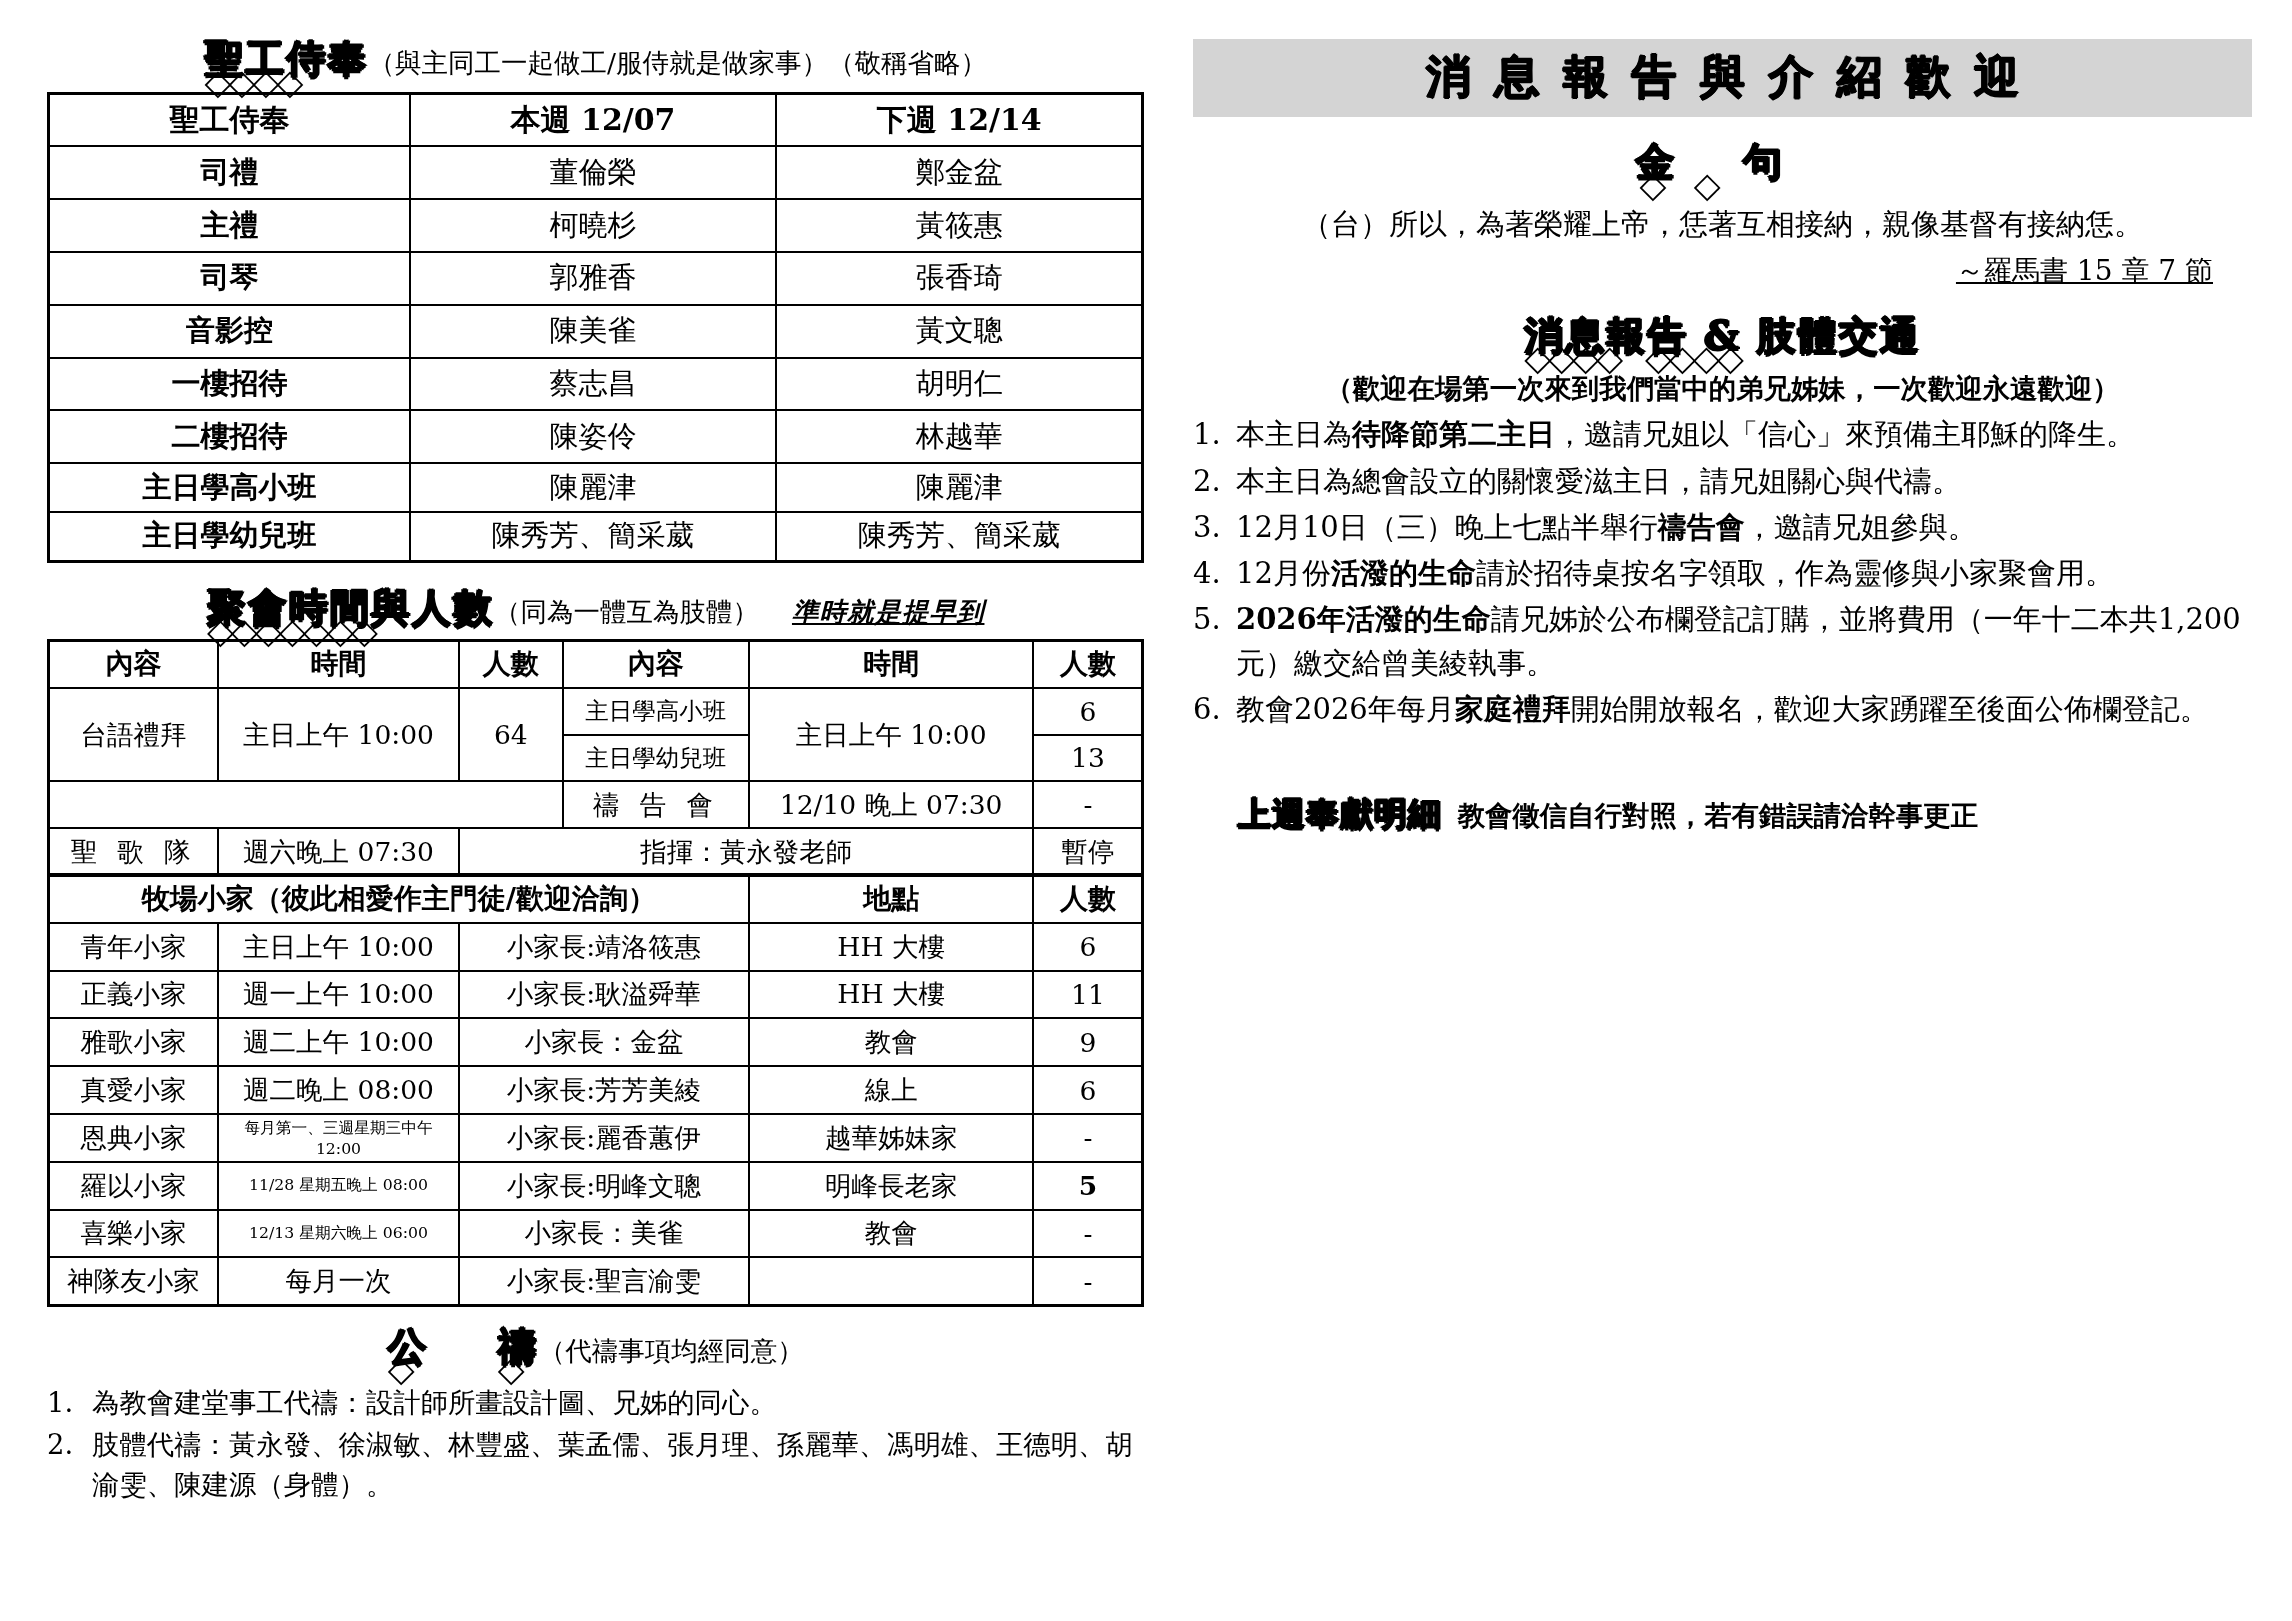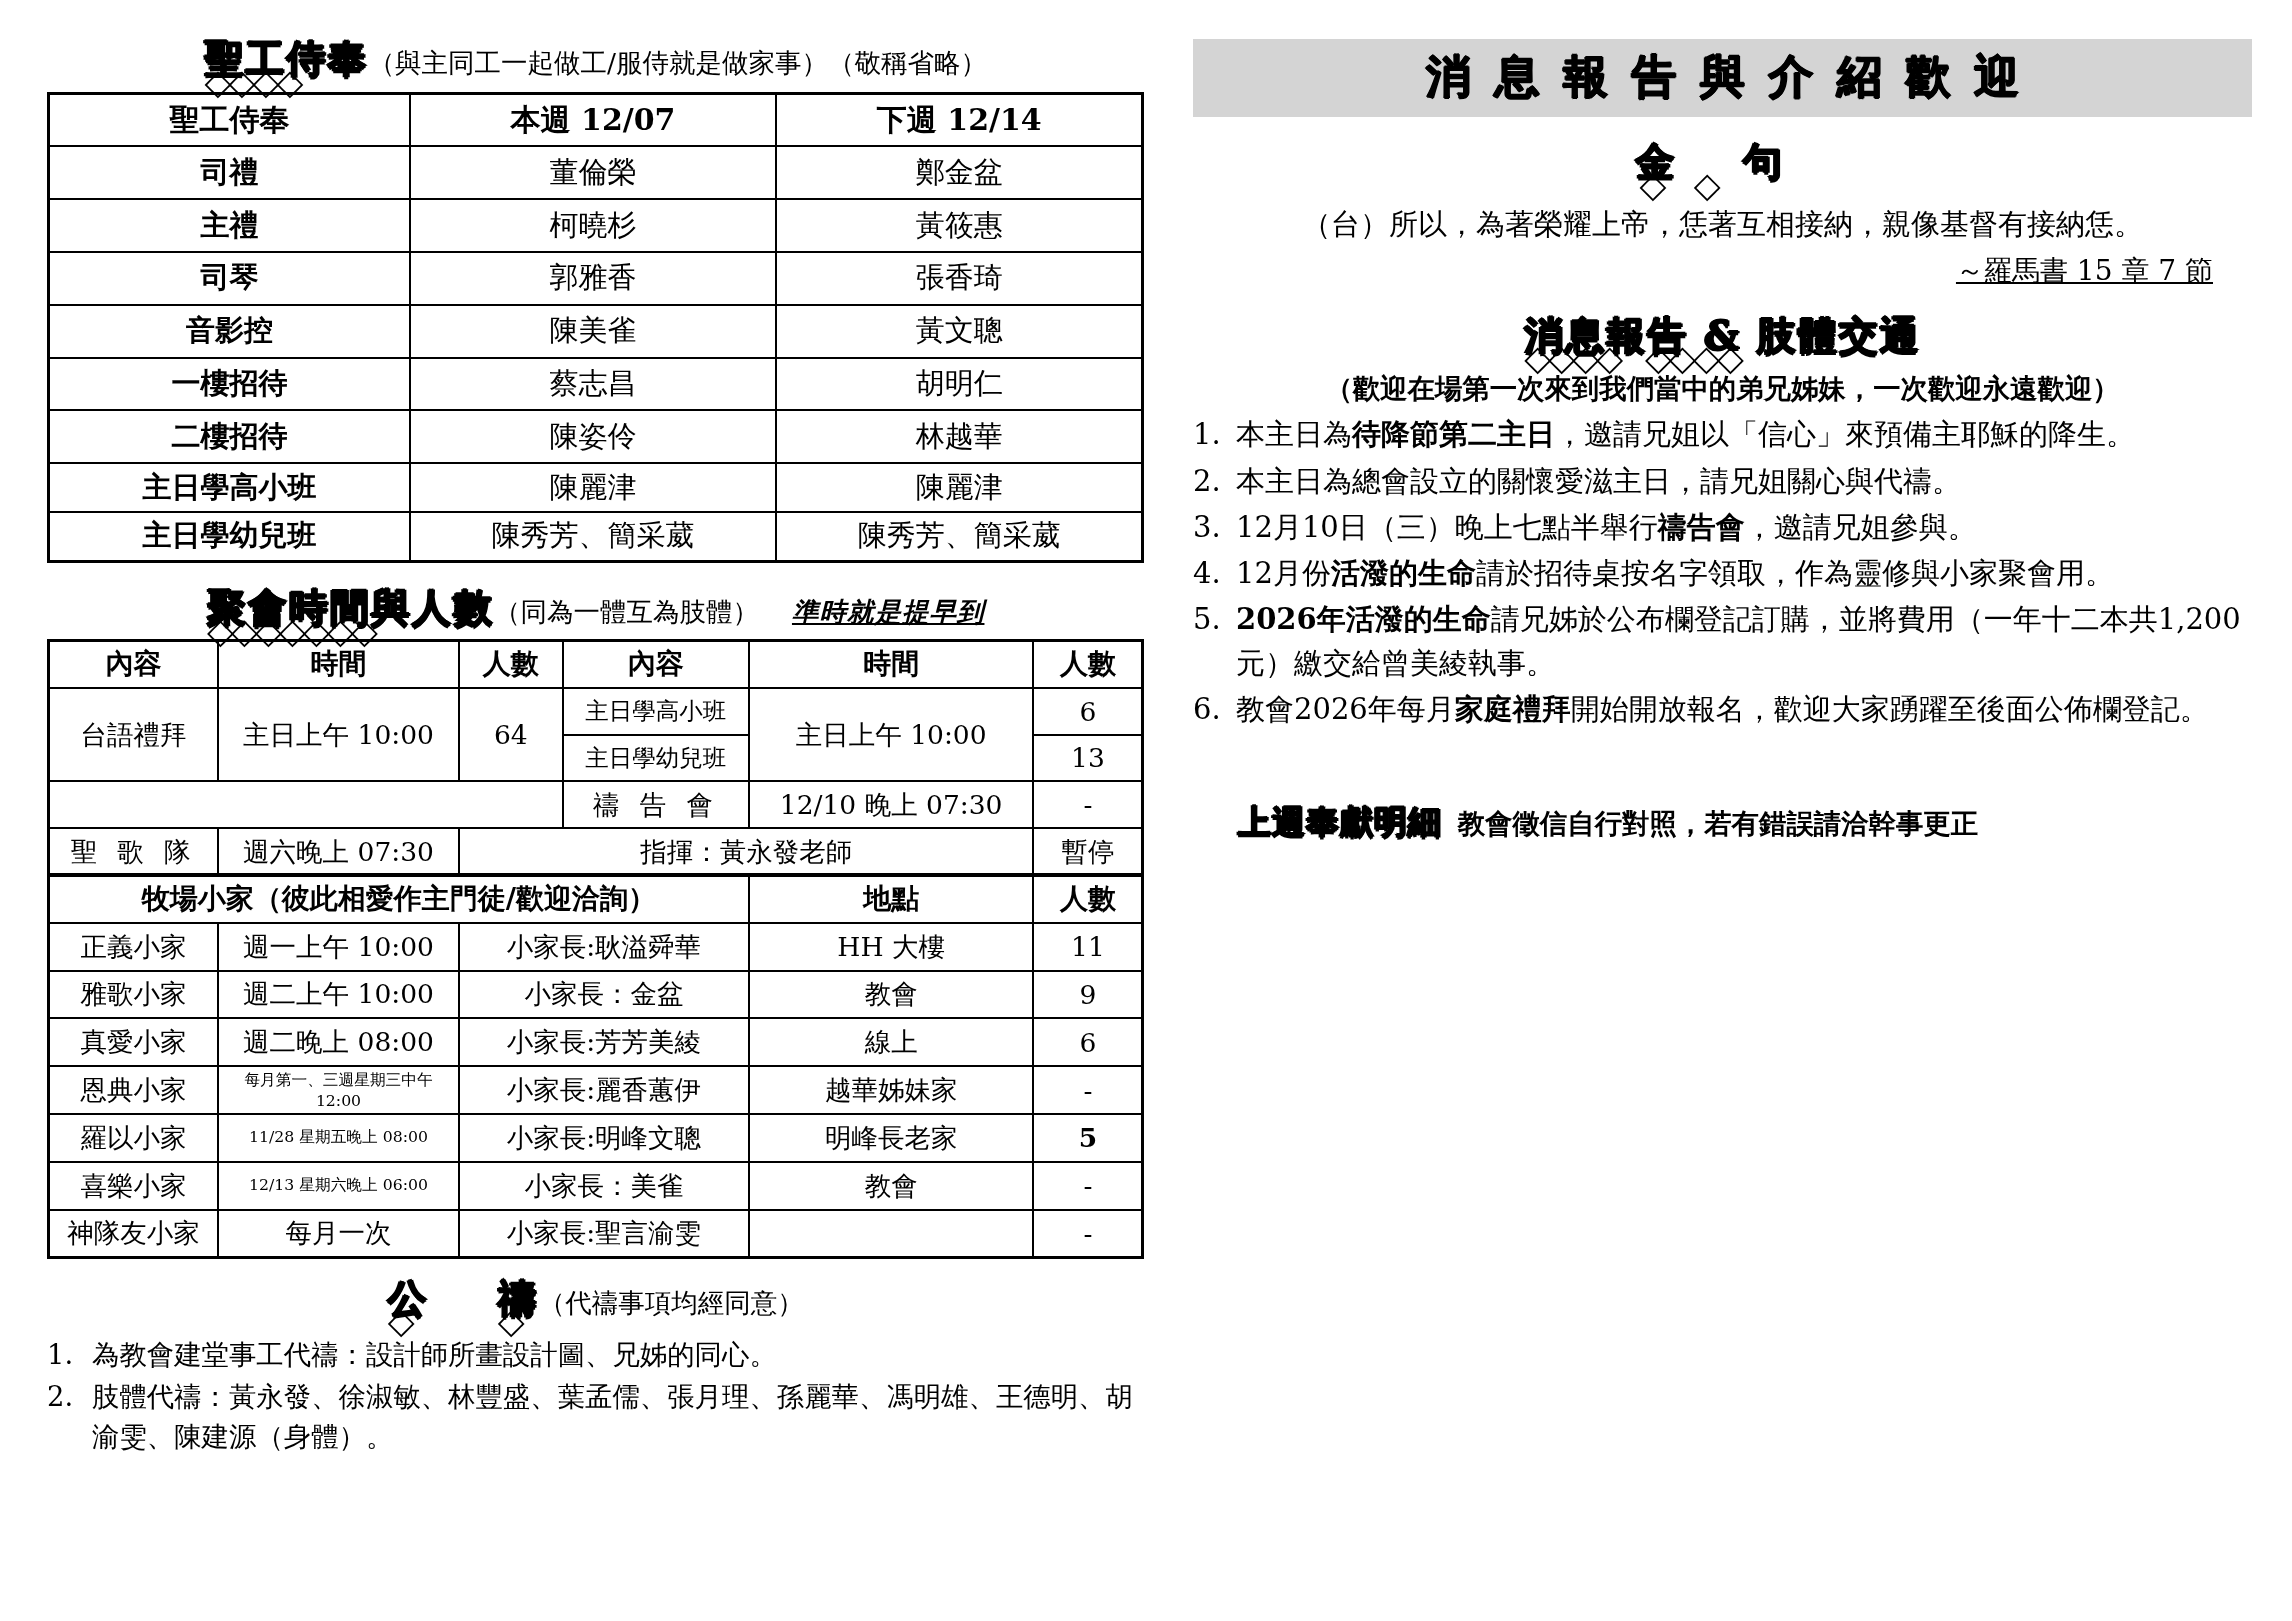--- a/index.html
+++ b/index.html
@@ -195,21 +195,20 @@
     align-items: baseline;
     justify-content: flex-start;
     padding-left: 45px;
   }
   .footer-note .ft-title {
     font-size: 33px;
     font-weight: bold;
     letter-spacing: 1px;
     position: relative;
     text-shadow: 1.5px 0 0 #000, -1.5px 0 0 #000, 0 1.5px 0 #000, 0 -1.5px 0 #000;
-    margin-top: 8px;
   }
   .footer-note .ft-rest {
     font-size: 27.4px;
     font-weight: bold;
     margin-left: 15.7px;
   }
   .footer-note .ft-rest .ul { }
 </style>
 </head>
 <body>
@@ -335,20 +334,27 @@
           <col style="width:26%">
           <col style="width:10%">
       </colgroup>
       <tbody>
         <tr class="thick-top">
           <td class="hdr" colspan="3">牧場小家（彼此相愛作主門徒/歡迎洽詢）</td>
           <td class="hdr">地點</td>
           <td class="hdr">人數</td>
         </tr>
         <tr>
+          <td>青年小家</td>
+          <td>主日上午 10:00</td>
+          <td>小家長:靖洛筱惠</td>
+          <td>HH 大樓</td>
+          <td>6</td>
+        </tr>
+        <tr>
           <td>正義小家</td>
           <td>週一上午 10:00</td>
           <td>小家長:耿溢舜華</td>
           <td>HH 大樓</td>
           <td>11</td>
         </tr>
         <tr>
           <td>雅歌小家</td>
           <td>週二上午 10:00</td>
           <td>小家長：金盆</td>

